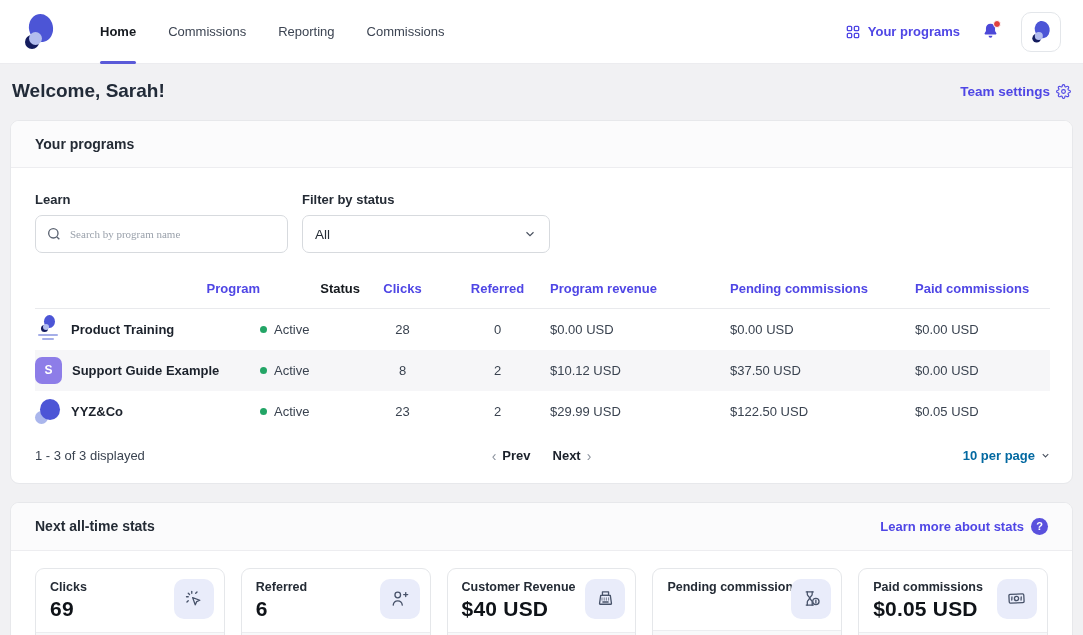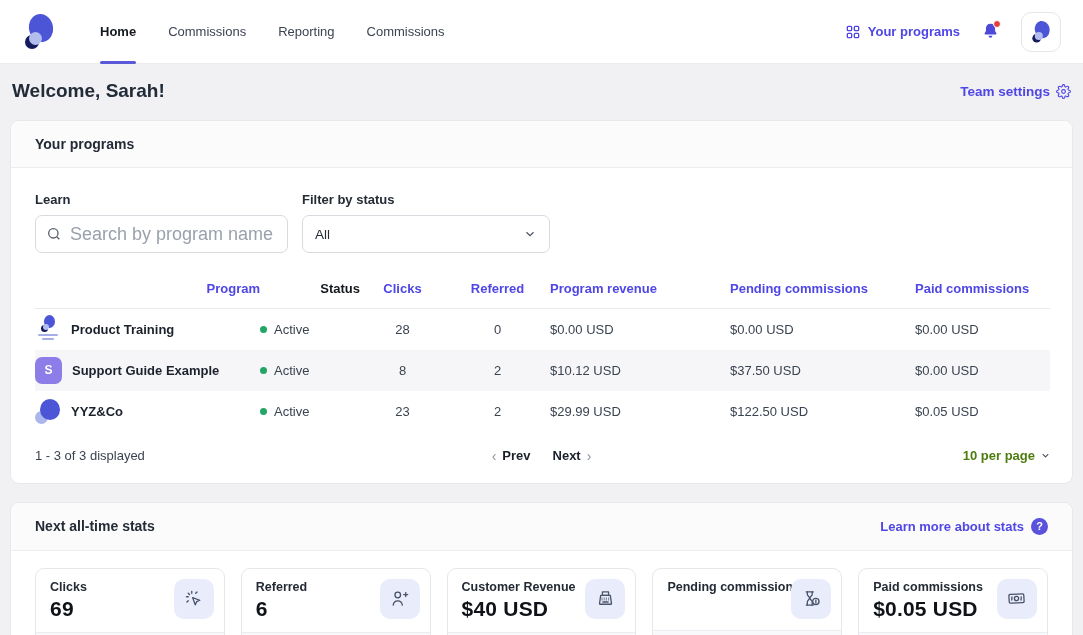--- a/index.html
+++ b/index.html
@@ -58,22 +58,22 @@
 
   
   .programs-card { margin-top:4px; }
   .filters { display:flex; gap:14px; padding:24px 24px 20px 24px; }
   .field-label { font-size:13px; font-weight:bold; color:#242b35; margin-bottom:8px; }
   .search-box {
     width:253px; height:38px; border:1px solid #d7dade; border-radius:7px; background:#fff;
     display:flex; align-items:center; padding:0 10px; gap:8px;
   }
   .search-box input {
-    border:none; outline:none; flex:1; font-size:18px; color:#737373;
-    font-family:Liberation Sans, sans-serif; background:transparent;
+    border:none; outline:none; flex:1; font-size:11px; color:#737373;
+    font-family:Liberation Serif, serif; background:transparent;
   }
   .search-box input::placeholder { color:#9aa1ab; }
   .select-box {
     width:248px; height:38px; border:1px solid #d7dade; border-radius:7px; background:#fff;
     display:flex; align-items:center; padding:0 12px; font-size:13.5px; color:#242b35; cursor:pointer;
   }
   .select-box .chev { margin-left:auto; display:flex; }
 
   table.programs { width:calc(100% - 48px); margin:0 24px; border-collapse:collapse; table-layout:fixed; }
   table.programs th {
@@ -108,21 +108,21 @@
   .pagination {
     position:relative; display:flex; align-items:center;
     padding:16px 21px 20px 24px; font-size:13px; color:#3a4350;
   }
   .page-controls {
     position:absolute; left:50%; top:16px; transform:translateX(-50%);
     display:flex; gap:22px; font-weight:bold; color:#1b212b;
   }
   .page-btn { cursor:pointer; display:flex; align-items:center; gap:6px; }
   .page-btn .glyph { color:#8a919c; font-weight:normal; font-size:14px; }
-  .per-page { margin-left:auto; font-weight:bold; color:#4d7c0f; display:flex; align-items:center; gap:5px; cursor:pointer; }
+  .per-page { margin-left:auto; font-weight:bold; color:#0369a1; display:flex; align-items:center; gap:5px; cursor:pointer; }
 
   
   .stats-card { margin-top:18px; height:220px; }
   .stats-head { display:flex; align-items:center; }
   .learn-more { margin-left:auto; display:flex; align-items:center; gap:7px; color:#4f46e5; font-size:13px; font-weight:bold; cursor:pointer; }
   .q-circle {
     width:17px; height:17px; border-radius:50%; background:#5a51dd; color:#fff;
     font-size:11px; font-weight:bold; display:flex; align-items:center; justify-content:center;
   }
   .stat-row { display:flex; gap:16px; padding:17px 24px; }

